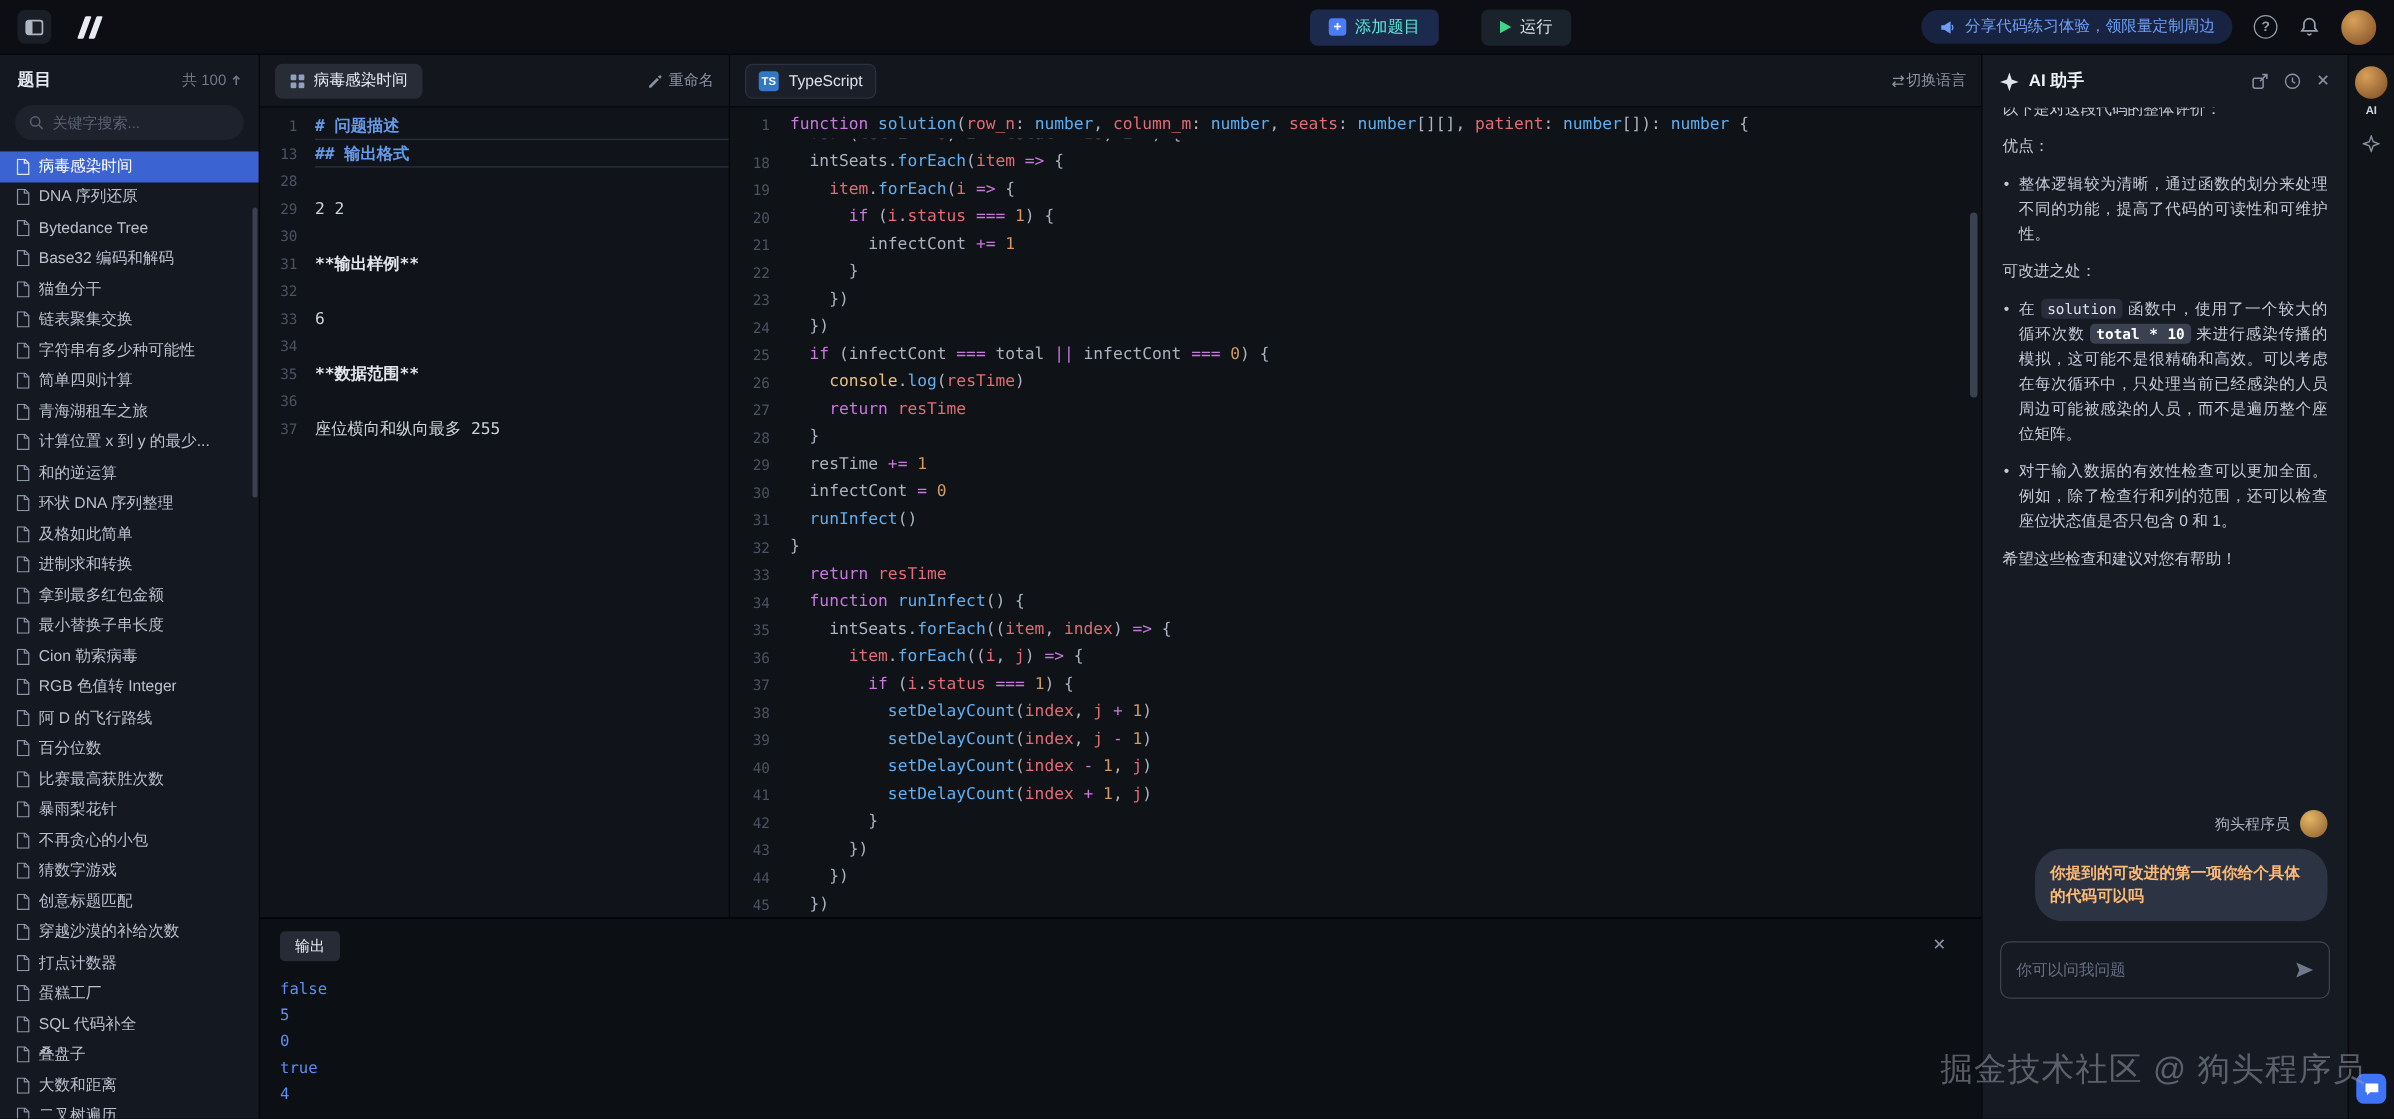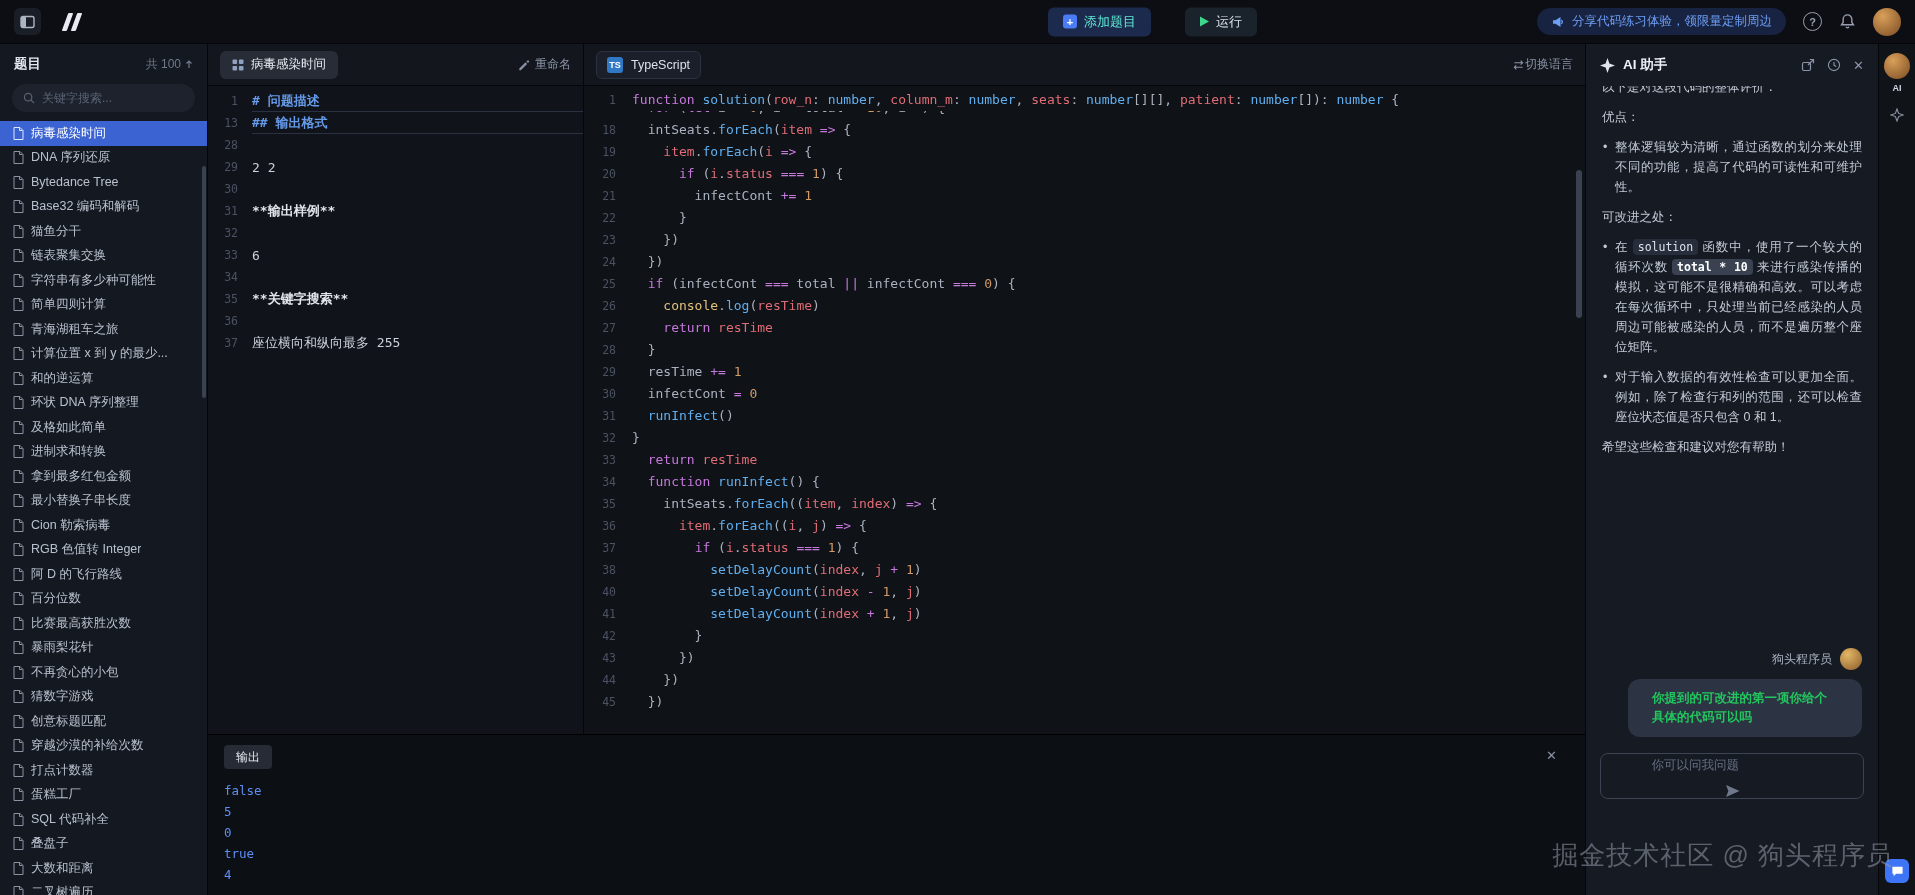--- a/index.html
+++ b/index.html
@@ -121,24 +121,24 @@
   .ai-li { position:relative; padding-left:13px; margin-bottom:10px; text-align:justify; }
   .ai-li::before { content:"•"; position:absolute; left:1px; color:#c3cad7; }
   .chip { font-family:"DejaVu Sans Mono",monospace; font-size:11.5px; background:#272d3a;
     border-radius:4px; padding:1px 5px; color:#dde3ec; }
   .chip.strong { background:#3a4252; color:#fff; font-weight:bold; }
   .ai-chat { padding:0 16px; }
   .ai-user-row { display:flex; align-items:center; justify-content:flex-end; gap:8px;
     margin:12px 0 9px; color:#aab2c0; font-size:12px; }
   .user-avatar { width:22px; height:22px; border-radius:50%;
     background:radial-gradient(circle at 35% 30%, #e3b766, #8a5a2b); }
-  .ai-bubble { margin-left:auto; width:234px; background:#2c3342; border-radius:12px;
-    padding:10px 24px; color:#22c55e; font-size:12.5px; font-weight:bold; line-height:19px; }
+  .ai-bubble { margin-left:auto; width:234px; background:#2c3342; border-radius:22px;
+    padding:10px 12px; color:#fdba74; font-size:12.5px; font-weight:bold; line-height:19px; }
   .ai-input { margin:16px 14px 0; height:46px; border:1px solid #3c4352; border-radius:8px;
-    display:flex; align-items:center; gap:8px; padding:0 12px;flex-direction:column; }
+    display:flex; align-items:center; gap:8px; padding:0 12px; }
   .ai-input input { flex:1; background:transparent; border:0; outline:0; color:#c6cdd8;
     font-size:12.5px; font-family:inherit; }
   .ai-input input::placeholder { color:#667083; }
   .send { color:#70798c; cursor:pointer; display:flex; }
   .ai-footer-space { flex:0 0 96px; }
 
   
   .right-strip { flex:0 0 37px; background:#101318; border-left:1px solid #04060a;
     display:flex; flex-direction:column; align-items:center; padding:9px 0 12px; }
   .strip-avatar { width:26px; height:26px; border-radius:50%; cursor:pointer;
@@ -506,21 +506,21 @@
               <div class="md-row">
                 <span class="md-gutter">33</span>
                 <span class="md-text">6</span>
               </div>
               <div class="md-row">
                 <span class="md-gutter">34</span>
                 <span class="md-text"></span>
               </div>
               <div class="md-row b">
                 <span class="md-gutter">35</span>
-                <span class="md-text">**关键字搜索**</span>
+                <span class="md-text">**数据范围**</span>
               </div>
               <div class="md-row">
                 <span class="md-gutter">36</span>
                 <span class="md-text"></span>
               </div>
               <div class="md-row">
                 <span class="md-gutter">37</span>
                 <span class="md-text">座位横向和纵向最多 255</span>
               </div>
             </div>
@@ -625,20 +625,24 @@
                 <span class="code-gutter">36</span>
                 <span class="code-text"><span class="tok-p">      </span><span class="tok-v">item</span><span class="tok-p">.</span><span class="tok-f">forEach</span><span class="tok-p">((</span><span class="tok-v">i</span><span class="tok-p">, </span><span class="tok-v">j</span><span class="tok-p">)</span><span class="tok-o"> =&gt; </span><span class="tok-p">{</span></span>
               </div>
               <div class="code-row">
                 <span class="code-gutter">37</span>
                 <span class="code-text"><span class="tok-p">        </span><span class="tok-k">if</span><span class="tok-p"> (</span><span class="tok-v">i</span><span class="tok-p">.</span><span class="tok-v">status</span><span class="tok-o"> === </span><span class="tok-n">1</span><span class="tok-p">) {</span></span>
               </div>
               <div class="code-row">
                 <span class="code-gutter">38</span>
                 <span class="code-text"><span class="tok-p">          </span><span class="tok-f">setDelayCount</span><span class="tok-p">(</span><span class="tok-v">index</span><span class="tok-p">, </span><span class="tok-v">j</span><span class="tok-p"> </span><span class="tok-o">+</span><span class="tok-p"> </span><span class="tok-n">1</span><span class="tok-p">)</span></span>
+              </div>
+              <div class="code-row">
+                <span class="code-gutter">39</span>
+                <span class="code-text"><span class="tok-p">          </span><span class="tok-f">setDelayCount</span><span class="tok-p">(</span><span class="tok-v">index</span><span class="tok-p">, </span><span class="tok-v">j</span><span class="tok-p"> </span><span class="tok-o">-</span><span class="tok-p"> </span><span class="tok-n">1</span><span class="tok-p">)</span></span>
               </div>
               <div class="code-row">
                 <span class="code-gutter">40</span>
                 <span class="code-text"><span class="tok-p">          </span><span class="tok-f">setDelayCount</span><span class="tok-p">(</span><span class="tok-v">index</span><span class="tok-p"> </span><span class="tok-o">-</span><span class="tok-p"> </span><span class="tok-n">1</span><span class="tok-p">, </span><span class="tok-v">j</span><span class="tok-p">)</span></span>
               </div>
               <div class="code-row">
                 <span class="code-gutter">41</span>
                 <span class="code-text"><span class="tok-p">          </span><span class="tok-f">setDelayCount</span><span class="tok-p">(</span><span class="tok-v">index</span><span class="tok-p"> </span><span class="tok-o">+</span><span class="tok-p"> </span><span class="tok-n">1</span><span class="tok-p">, </span><span class="tok-v">j</span><span class="tok-p">)</span></span>
               </div>
               <div class="code-row">

